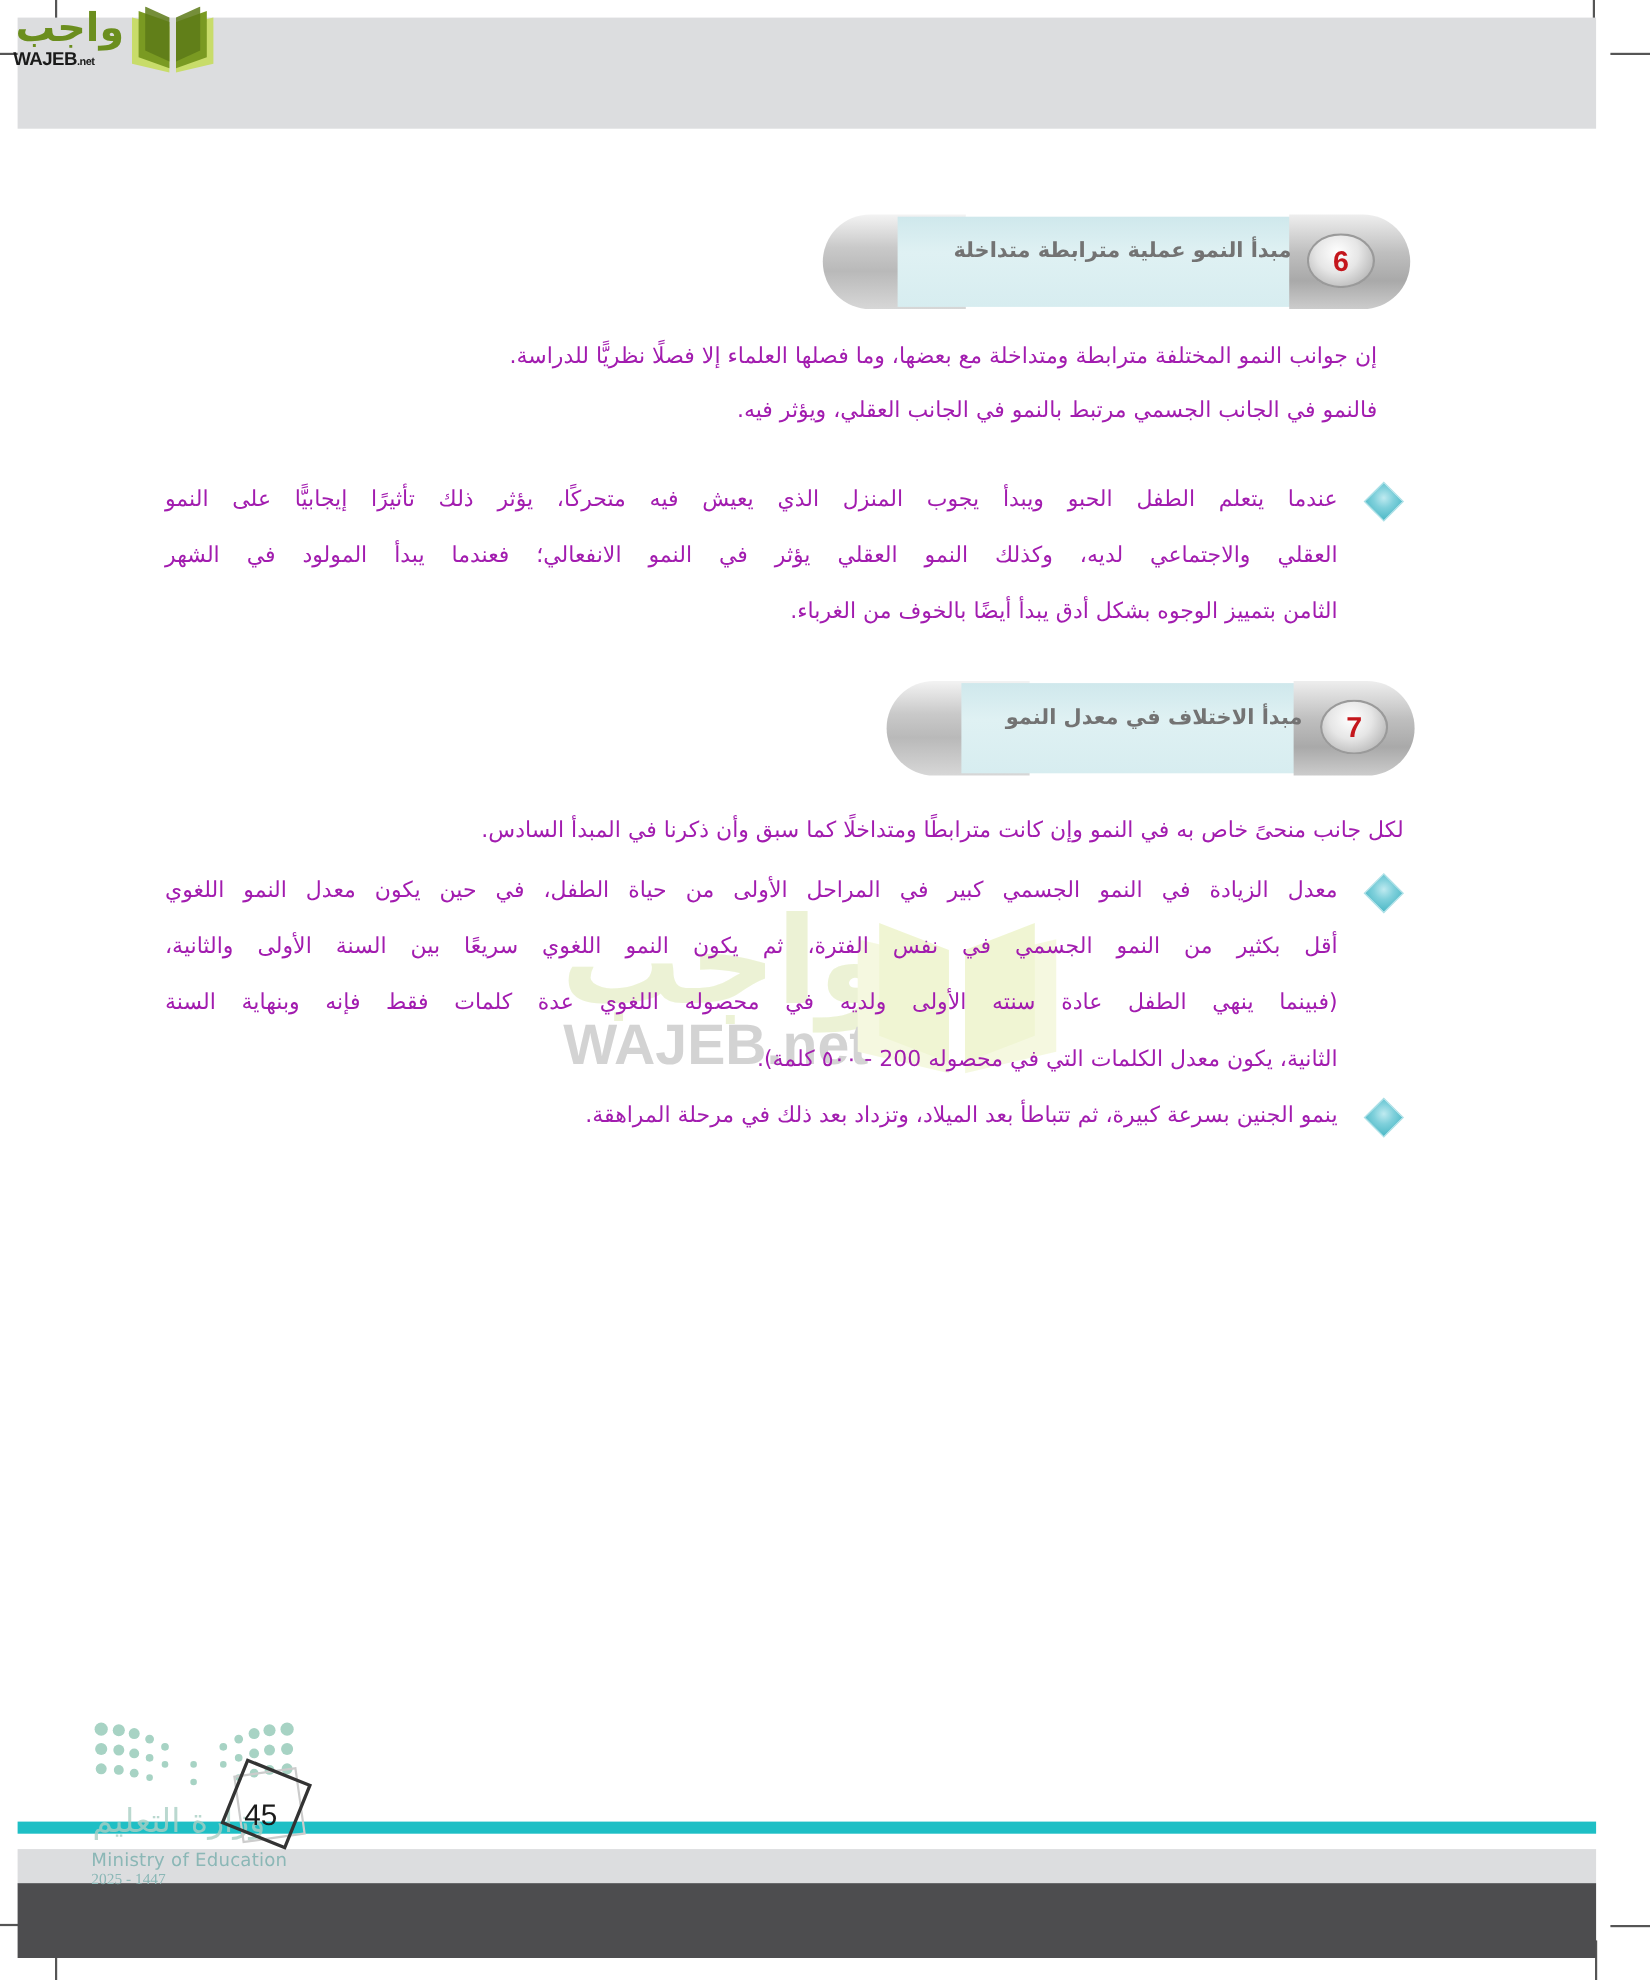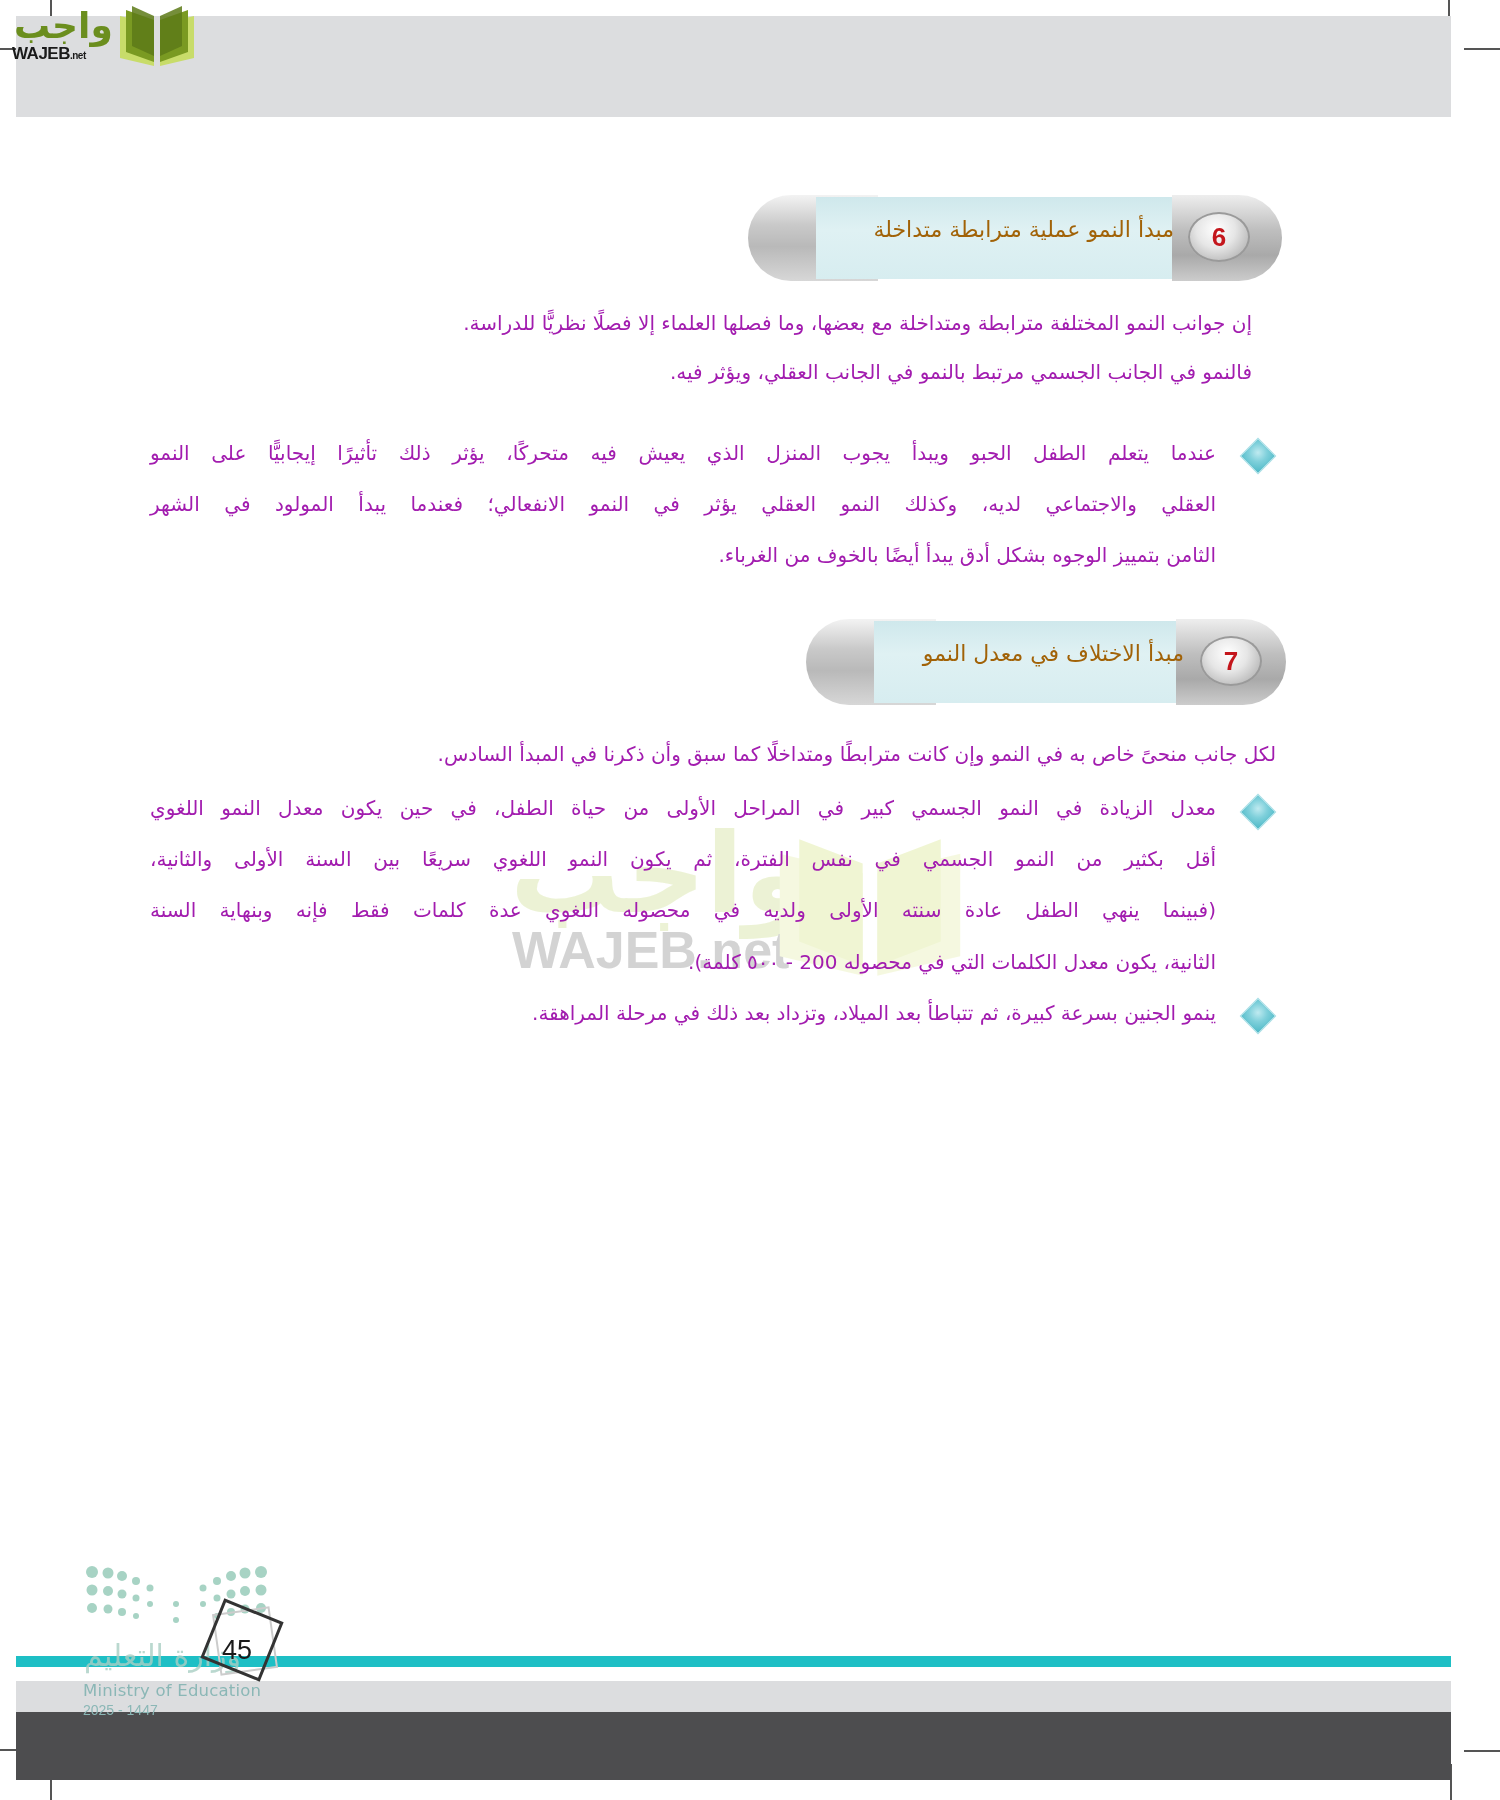--- a/index.html
+++ b/index.html
@@ -23,42 +23,42 @@
     .sec-head { position: absolute; height: 86px; }
     .pill-left { position: absolute; left: 0; top: 0; width: 130px; height: 86px; border-radius: 43px 0 0 43px;
       background: linear-gradient(180deg, #f3f3f3 0%, #c9c9c9 35%, #b9b9b9 60%, #d7d7d7 100%); }
     .pill-mid { position: absolute; left: 68px; top: 2px; height: 82px; background: linear-gradient(180deg,#cfe8ec 0%, #dff1f3 40%, #d7edf0 100%); }
     .pill-right { position: absolute; top: 0; width: 110px; height: 86px; border-radius: 0 43px 43px 0;
       background: linear-gradient(180deg, #eeeeee 0%, #bfbfbf 40%, #a9a9a9 70%, #cccccc 100%); }
     .num-badge { position: absolute; top: 17px; width: 62px; height: 50px; border-radius: 50%;
       background: radial-gradient(ellipse at 45% 35%, #ffffff 0%, #e6e6e6 40%, #b3b3b3 80%, #8f8f8f 100%);
       box-shadow: 0 0 0 2px #9a9a9a inset; display: flex; align-items: center; justify-content: center;
       color: #c4161c; font-weight: bold; font-size: 26px; font-family: "Liberation Sans", sans-serif; }
-    .sec-title { position: absolute; top: 22px; font-size: 22px; font-weight: normal; direction: rtl; color: #a16207; white-space: nowrap; }
+    .sec-title { position: absolute; top: 22px; font-size: 19px; font-weight: bold; direction: rtl; color: #737373; white-space: nowrap; }
     .line { position: absolute; direction: rtl; white-space: nowrap; font-weight: normal; font-size: 20px; color: #a21caf; }
 
     .bullet { position: absolute; width: 26px; height: 26px; transform: rotate(45deg);
       background: radial-gradient(circle at 40% 40%, #bfeaf0 0%, #7fd0db 45%, #4cb8c6 100%);
       border: 1px solid #a9dfe6; }
 
     
     .watermark { position: absolute; left: 500px; top: 810px; width: 500px; height: 180px; opacity: 0.55; pointer-events: none; }
     .wm-text-ar { position: absolute; left: 10px; top: 0; font-size: 110px; color: #dde9b4; font-weight: bold; direction: rtl; }
     .wm-text-en { position: absolute; left: 12px; top: 110px; font-size: 52px; color: #b0b0b0; font-weight: bold; font-family: "Liberation Sans", sans-serif; }
     .wm-book { position: absolute; left: 270px; top: 10px; width: 200px; height: 170px; }
 
     
     .foot-teal { position: absolute; left: 16px; top: 1656px; width: 1435px; height: 11px; background: #1ebfc5; }
     .foot-grey { position: absolute; left: 16px; top: 1681px; width: 1435px; height: 32px; background: #dcdddf; }
     .foot-dark { position: absolute; left: 16px; top: 1712px; width: 1435px; height: 68px; background: #4d4d4f; }
 
     .moe-dots { position: absolute; left: 84px; top: 1564px; width: 185px; height: 70px; }
     .moe-ar { position: absolute; left: 84px; top: 1638px; font-size: 30px; color: #a9cfc4; direction: rtl; opacity: 0.8; }
     .moe-en { position: absolute; left: 83px; top: 1681px; font-size: 16.5px; color: #8bb7b6; font-family: "DejaVu Sans", sans-serif; letter-spacing: 0.2px; }
-    .moe-year { position: absolute; left: 83px; top: 1702px; font-size: 14px; color: #8bb7b6; font-family: Liberation Sans, sans-serif; }
+    .moe-year { position: absolute; left: 83px; top: 1702px; font-size: 14px; color: #8bb7b6; font-family: Liberation Serif, serif; }
 
     .page-box { position: absolute; left: 210px; top: 1608px; width: 64px; height: 64px; border: 3px solid #333; transform: rotate(22deg); }
     .page-box2 { position: absolute; left: 216px; top: 1610px; width: 58px; height: 62px; border: 2px solid #ccc; transform: rotate(-8deg); }
     .page-num { position: absolute; left: 222px; top: 1623px; font-size: 27px; font-weight: normal; color: #1a1a1a; font-family: "Liberation Sans", sans-serif; margin-top: 12px; }
   </style>
 </head>
 <body>
 
 <div class="crop" style="left:1448px;top:0;width:2px;height:34px;"></div>
 <div class="crop" style="left:1464px;top:48px;width:36px;height:2px;"></div>

